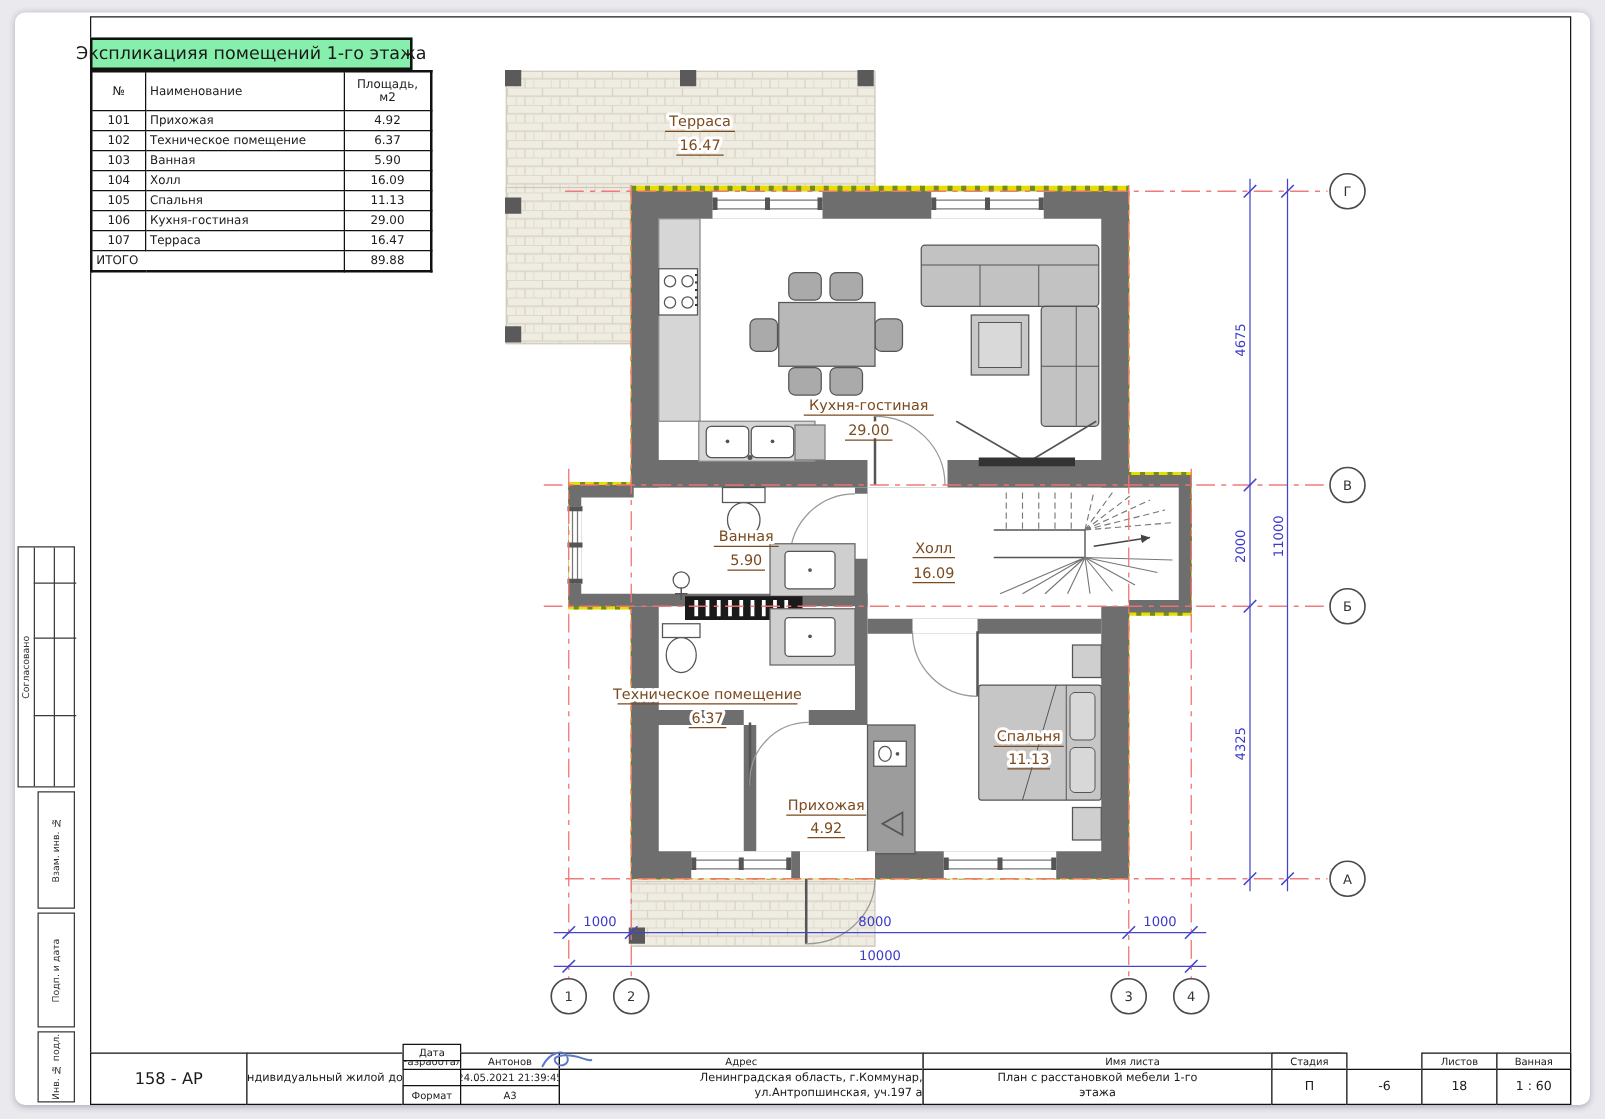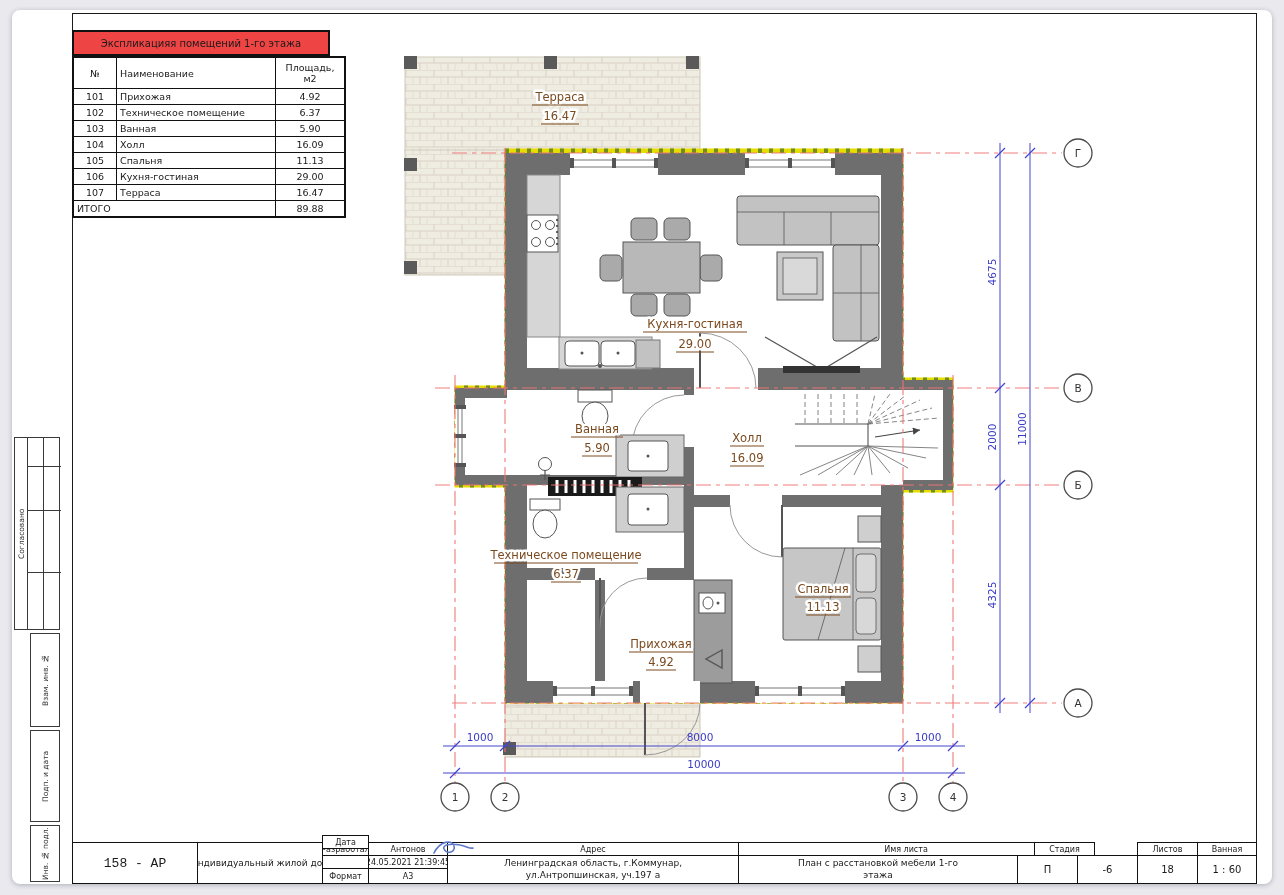--- a/index.html
+++ b/index.html
@@ -3,22 +3,22 @@
 <meta charset="utf-8">
 <style>
   html,body{margin:0;padding:0;background:#e9e9ee;}
   .page{position:relative;width:1284px;height:895px;overflow:hidden;
         font-family:"DejaVu Sans","Liberation Sans",sans-serif;color:#1a1a1a;}
   .sheet{position:absolute;left:12px;top:10px;width:1260px;height:874px;background:#fff;
          border-radius:8px;box-shadow:0 1px 5px rgba(40,40,70,.3);}
   .frame{position:absolute;left:72px;top:13px;width:1185px;height:871px;
          border:1.6px solid #1a1a1a;box-sizing:border-box;}
   
-  .sched-title{position:absolute;left:72px;top:30px;width:258px;height:26px;background:#ef4444;
-         border:2px solid #111;box-sizing:border-box;font-size:10px;display:flex;
+  .sched-title{position:absolute;left:72px;top:30px;width:258px;height:26px;background:#86efac;
+         border:2px solid #111;box-sizing:border-box;font-size:14px;display:flex;
          align-items:center;justify-content:center;white-space:nowrap;}
   table.sched{position:absolute;left:72px;top:56px;width:258px;border-collapse:collapse;
          background:#fff;table-layout:fixed;}
   table.sched td,table.sched th{border:1px solid #111;font-weight:normal;
          font-size:9.5px;padding:0 3px;overflow:hidden;white-space:nowrap;}
   table.sched{border:2px solid #111;}
   .c-num{width:36px;text-align:center;}
   .c-name{width:152px;text-align:left;}
   .c-area{width:62px;text-align:center;}
   tr.hdr td{height:30px;text-align:center;}
@@ -26,21 +26,21 @@
   
   .sbox{position:absolute;border:1.2px solid #3a3a3a;box-sizing:border-box;background:#fff;}
   .vtext{writing-mode:vertical-rl;transform:rotate(180deg);font-size:7.5px;color:#333;
          display:flex;align-items:center;justify-content:center;width:100%;height:100%;
          white-space:nowrap;}
   .gline{position:absolute;background:#3a3a3a;}
   
   .tb-cell{position:absolute;border:1px solid #111;box-sizing:border-box;background:#fff;
          display:flex;align-items:center;justify-content:center;text-align:center;
          white-space:nowrap;overflow:hidden;}
-  .fs8{font-size:8px;} .fs9{font-size:9px;} .fs10{font-size:10px;} .fs13{font-size:13px;font-family:Liberation Mono, monospace;}
+  .fs8{font-size:8px;} .fs9{font-size:9px;} .fs10{font-size:10px;} .fs13{font-size:13px;}
   .two-line{flex-direction:column;line-height:1.25;}
   .sig{position:absolute;z-index:5;}
 </style>
 </head>
 <body>
 <div class="page">
 
 <div class="sheet"></div>
 <div class="frame"></div>
 
@@ -405,30 +405,30 @@
   <div class="tb-cell fs8" style="left:322px;top:842px;width:47px;height:14px;">Разработал</div>
   <div class="tb-cell fs8" style="left:322px;top:835px;width:47px;height:14px;">Дата</div>
   <div class="tb-cell fs8" style="left:322px;top:868px;width:47px;height:16px;">Формат</div>
   <div class="tb-cell fs8" style="left:368px;top:842px;width:80px;height:14px;">Антонов</div>
   <div class="tb-cell fs8" style="left:368px;top:855px;width:80px;height:14px;">24.05.2021 21:39:45</div>
   <div class="tb-cell fs8" style="left:368px;top:868px;width:80px;height:16px;">А3</div>
   <svg class="sig" style="left:430px;top:838px;" width="46" height="20">
     <path d="M4,15 C10,3 22,1 24,8 C26,14 17,17 14,11 C12,7 20,5 30,7 C36,8 40,11 43,10" fill="none" stroke="#5b79c8" stroke-width="1.6" stroke-linecap="round"></path>
   </svg>
   <div class="tb-cell fs8" style="left:447px;top:842px;width:292px;height:14px;">Адрес</div>
-  <div class="tb-cell fs9 two-line" style="left:447px;top:855px;width:292px;height:29px;">
+  <div class="tb-cell fs9 two-line" style="left:447px;top:855px;width:292px;height:29px;align-items:flex-end;">
     <div>Ленинградская область, г.Коммунар,</div>
     <div>ул.Антропшинская, уч.197 а</div>
   </div>
   <div class="tb-cell fs8" style="left:738px;top:842px;width:336px;height:14px;">Имя листа</div>
   <div class="tb-cell fs9 two-line" style="left:738px;top:855px;width:280px;height:29px;">
     <div>План с расстановкой мебели 1-го</div>
     <div>этажа</div>
   </div>
-  <div class="tb-cell fs8" style="left:1017px;top:842px;width:61px;height:14px;margin-left:17px;">Стадия</div>
+  <div class="tb-cell fs8" style="left:1017px;top:842px;width:61px;height:14px;">Стадия</div>
   <div class="tb-cell fs10" style="left:1017px;top:855px;width:61px;height:29px;">П</div>
   <div class="tb-cell fs8" style="left:1077px;top:842px;width:61px;height:14px;margin-top:28px;">Лист</div>
   <div class="tb-cell fs10" style="left:1077px;top:855px;width:61px;height:29px;">-6</div>
   <div class="tb-cell fs8" style="left:1137px;top:842px;width:61px;height:14px;">Листов</div>
   <div class="tb-cell fs10" style="left:1137px;top:855px;width:61px;height:29px;">18</div>
   <div class="tb-cell fs8" style="left:1197px;top:842px;width:60px;height:14px;">Ванная</div>
   <div class="tb-cell fs10" style="left:1197px;top:855px;width:60px;height:29px;">1 : 60</div>
 </div>
 
 </div>

